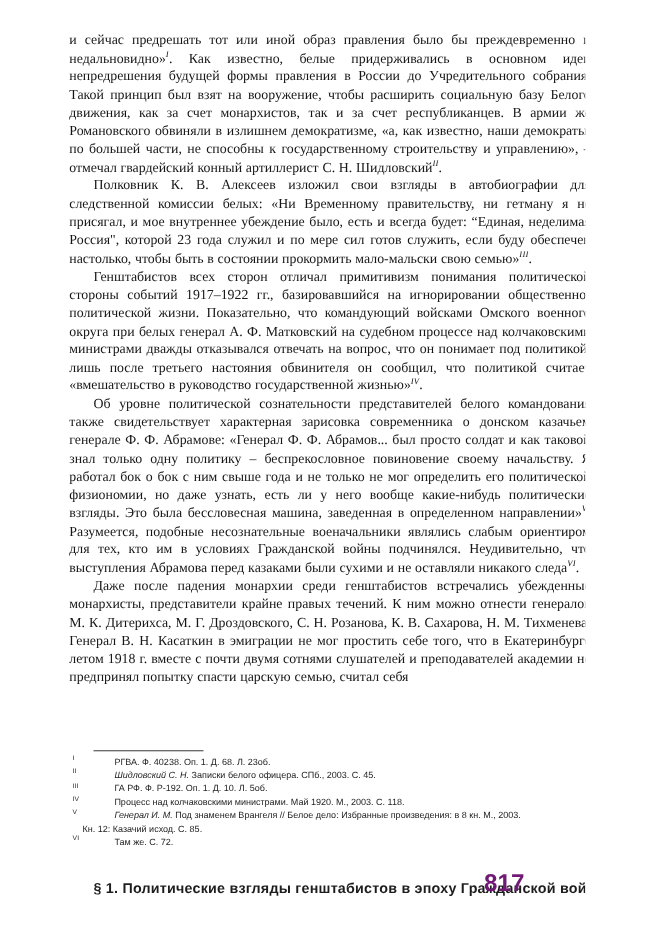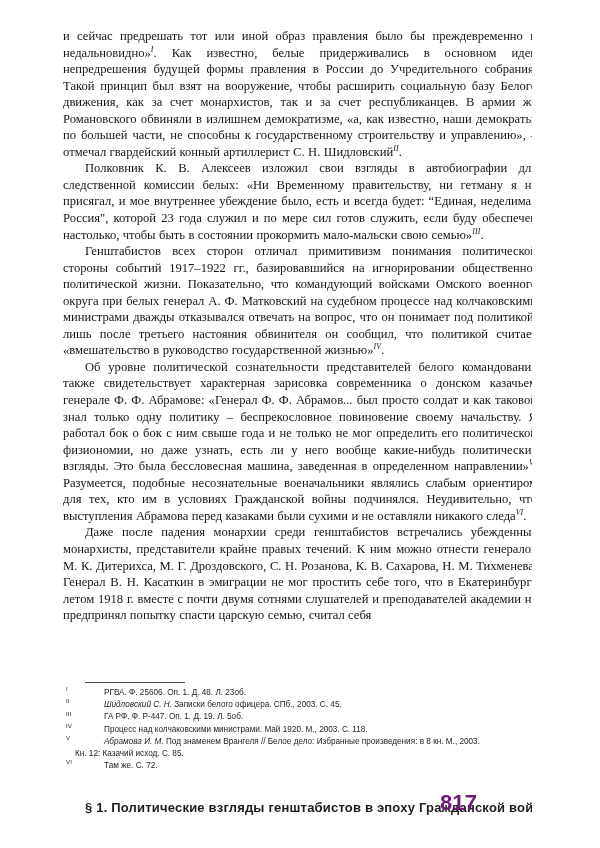--- a/index.html
+++ b/index.html
@@ -128,29 +128,29 @@
 
     <p class="body-par indent"><span>Об уровне политической сознательности представителей белого командования также свидетельствует характерная зарисовка современника о донском казачьем генерале Ф. Ф. Абрамове: «Генерал Ф. Ф. Абрамов... был просто солдат и как таковой знал только одну политику – беспрекословное повиновение своему начальству. Я работал бок о бок с ним свыше года и не только не мог определить его политической физиономии, но даже узнать, есть ли у него вообще какие-нибудь политические взгляды. Это была бессловесная машина, заведенная в определенном направлении»</span><sup class="fn">V</sup><span>. Разумеется, подобные несознательные военачальники являлись слабым ориентиром для тех, кто им в условиях Гражданской войны подчинялся. Неудивительно, что выступления Абрамова перед казаками были сухими и не оставляли никакого следа</span><sup class="fn">VI</sup><span>.</span></p>
 
     <p class="body-par indent"><span>Даже после падения монархии среди генштабистов встречались убежденные монархисты, представители крайне правых течений. К ним можно отнести генералов М. К. Дитерихса, М. Г. Дроздовского, С. Н. Розанова, К. В. Сахарова, Н. М. Тихменева. Генерал В. Н. Касаткин в эмиграции не мог простить себе того, что в Екатеринбурге летом 1918 г. вместе с почти двумя сотнями слушателей и преподавателей академии не предпринял попытку спасти царскую семью, считал себя</span></p>
 
   </div>
 
   <div class="footnotes">
     <div class="fn-rule"></div>
 
-    <div class="fn-item"><span class="marker">I</span><span class="ital"></span><span>РГВА. Ф. 25606. Оп. 1. Д. 48. Л. 23об.</span></div>
+    <div class="fn-item"><span class="marker">I</span><span class="ital"></span><span>РГВА. Ф. 40238. Оп. 1. Д. 68. Л. 23об.</span></div>
 
     <div class="fn-item"><span class="marker">II</span><span class="ital">Шидловский С. Н.</span><span> Записки белого офицера. СПб., 2003. С. 45.</span></div>
 
-    <div class="fn-item"><span class="marker">III</span><span class="ital"></span><span>ГА РФ. Ф. Р-447. Оп. 1. Д. 19. Л. 5об.</span></div>
+    <div class="fn-item"><span class="marker">III</span><span class="ital"></span><span>ГА РФ. Ф. Р-192. Оп. 1. Д. 10. Л. 5об.</span></div>
 
     <div class="fn-item"><span class="marker">IV</span><span class="ital"></span><span>Процесс над колчаковскими министрами. Май 1920. М., 2003. С. 118.</span></div>
 
-    <div class="fn-item"><span class="marker">V</span><span class="ital">Абрамова И. М.</span><span> Под знаменем Врангеля // Белое дело: Избранные произведения: в 8 кн. М., 2003.</span></div>
+    <div class="fn-item"><span class="marker">V</span><span class="ital">Генерал И. М.</span><span> Под знаменем Врангеля // Белое дело: Избранные произведения: в 8 кн. М., 2003.</span></div>
     <div class="fn-item wrap">Кн. 12: Казачий исход. С. 85.</div>
 
     <div class="fn-item"><span class="marker">VI</span><span class="ital"></span><span>Там же. С. 72.</span></div>
   </div>
 
   <div class="footer">
     <div class="running-head">§ 1. Политические взгляды генштабистов в эпоху Гражданской войны</div>
     <div class="folio">817</div>
   </div>
 

